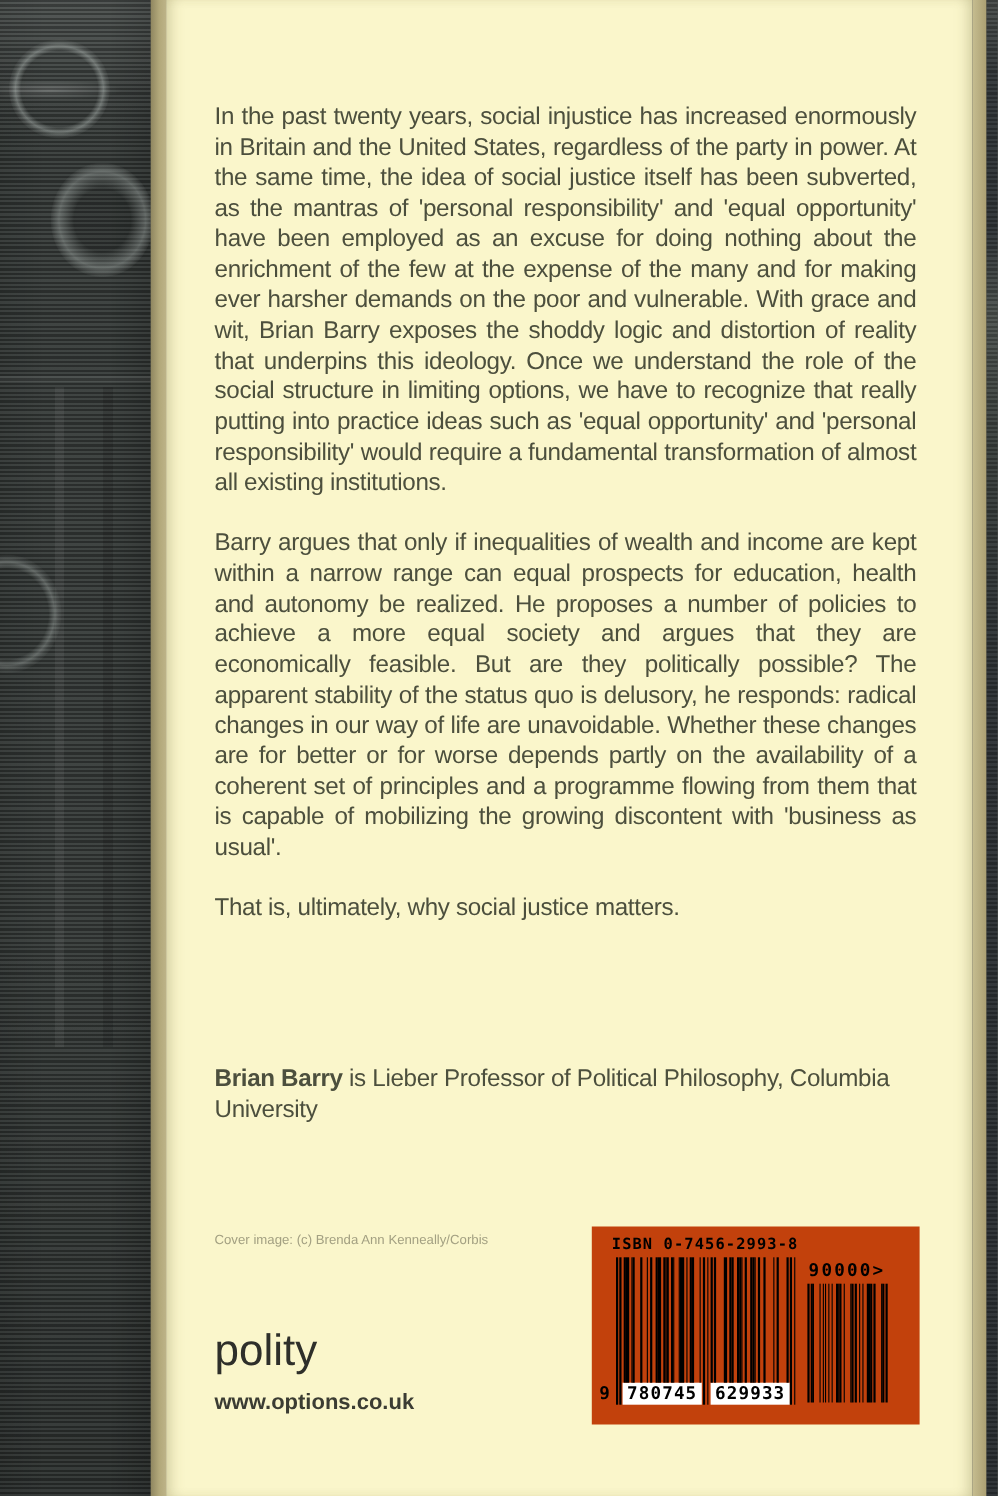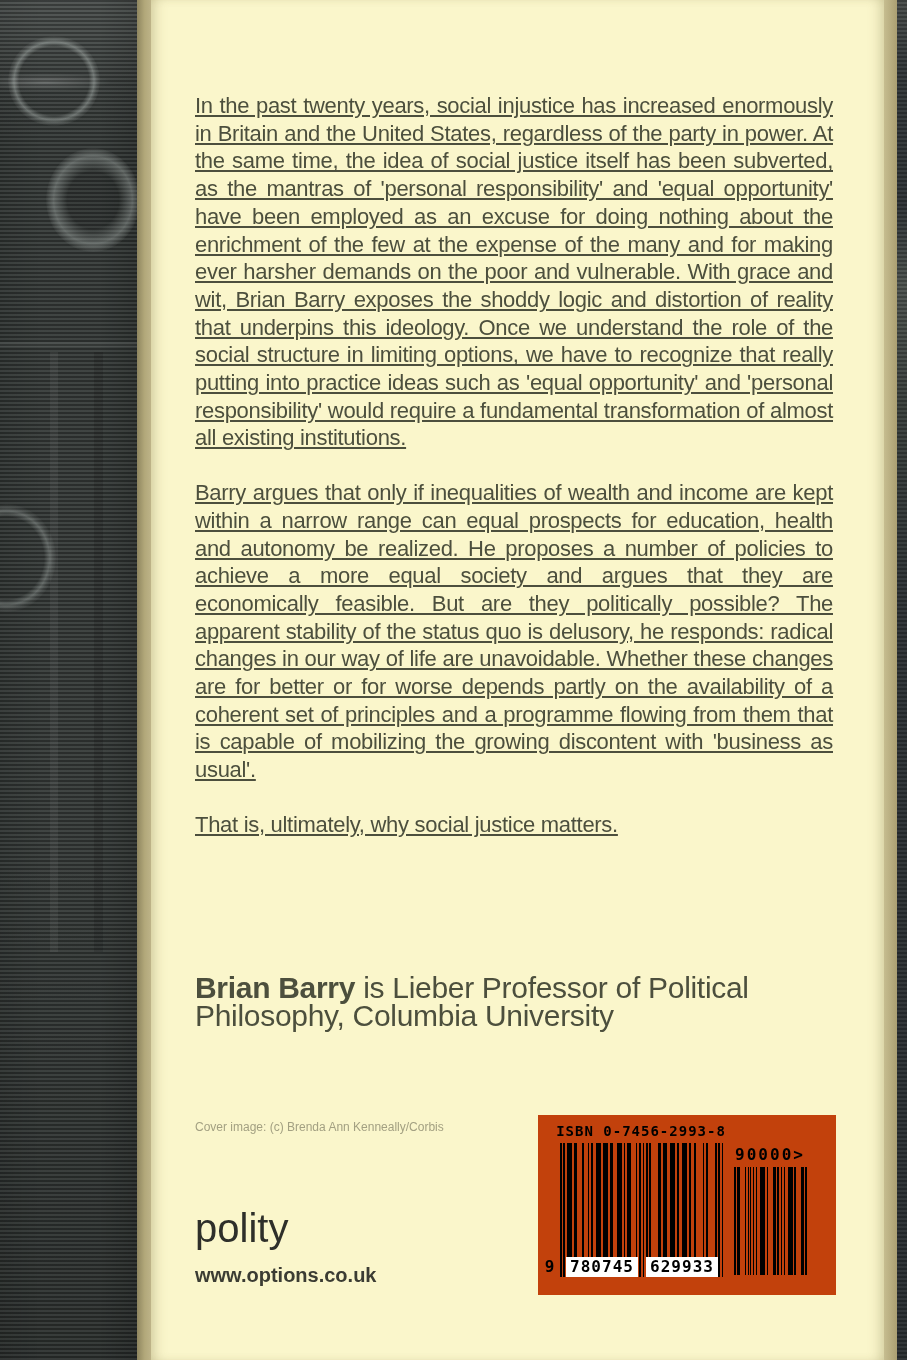--- a/index.html
+++ b/index.html
@@ -42,23 +42,23 @@
   .right-edge{position:absolute;left:897px;top:0;width:10px;height:100%;
     background-color:#2E3336;
     background-image:
       repeating-linear-gradient(to bottom, rgba(0,0,0,0.20) 0 2px, rgba(255,255,255,0.03) 2px 4px),
       linear-gradient(to bottom,#4a4e4c 0,#33383a 5%,#2f3437 15%,#4e5450 21%,#3a403d 30%,#2e3336 45%,#2b3033 100%);}
   
   .page{position:absolute;left:151px;top:0;width:733px;height:1360px;background:#FAF6CB;
     box-shadow:inset 10px 0 14px -8px rgba(110,100,50,0.35), inset -10px 0 14px -8px rgba(110,100,50,0.35);}
   .blurb{position:absolute;left:44px;top:92px;width:638px;}
   .blurb p{margin:0 0 27px;font-size:22px;line-height:27.7px;text-align:justify;
-    color:#4C4F3D;letter-spacing:-0.3px;text-decoration:underline;}
+    color:#4C4F3D;letter-spacing:-0.3px;}
   .blurb p.last{text-align:left;}
-  .author{position:absolute;left:44px;top:944px;width:638px;font-size:30px;line-height:28px;
+  .author{position:absolute;left:44px;top:944px;width:638px;font-size:22px;line-height:28px;
     color:#4C4F3D;letter-spacing:-0.3px;}
   .author .b{font-weight:bold;}
   .credits{position:absolute;left:44px;top:1118px;font-size:12px;line-height:19.5px;color:#A3A082;}
   .polity{position:absolute;left:44px;top:1206px;font-size:40px;font-weight:400;color:#2E2F2A;}
   .website{position:absolute;left:44px;top:1264px;font-size:20px;font-weight:bold;color:#3B3C33;}
   
   .barcode-box{position:absolute;left:387px;top:1115px;width:298px;height:180px;background:#c2410c;}
   .isbn-label{position:absolute;top:8px;left:2px;width:202px;text-align:center;
     font-family:"DejaVu Sans Mono",monospace;font-size:14px;font-weight:bold;letter-spacing:1px;color:#000;}
   .ean-main{position:absolute;left:22px;top:28px;height:134px;}

